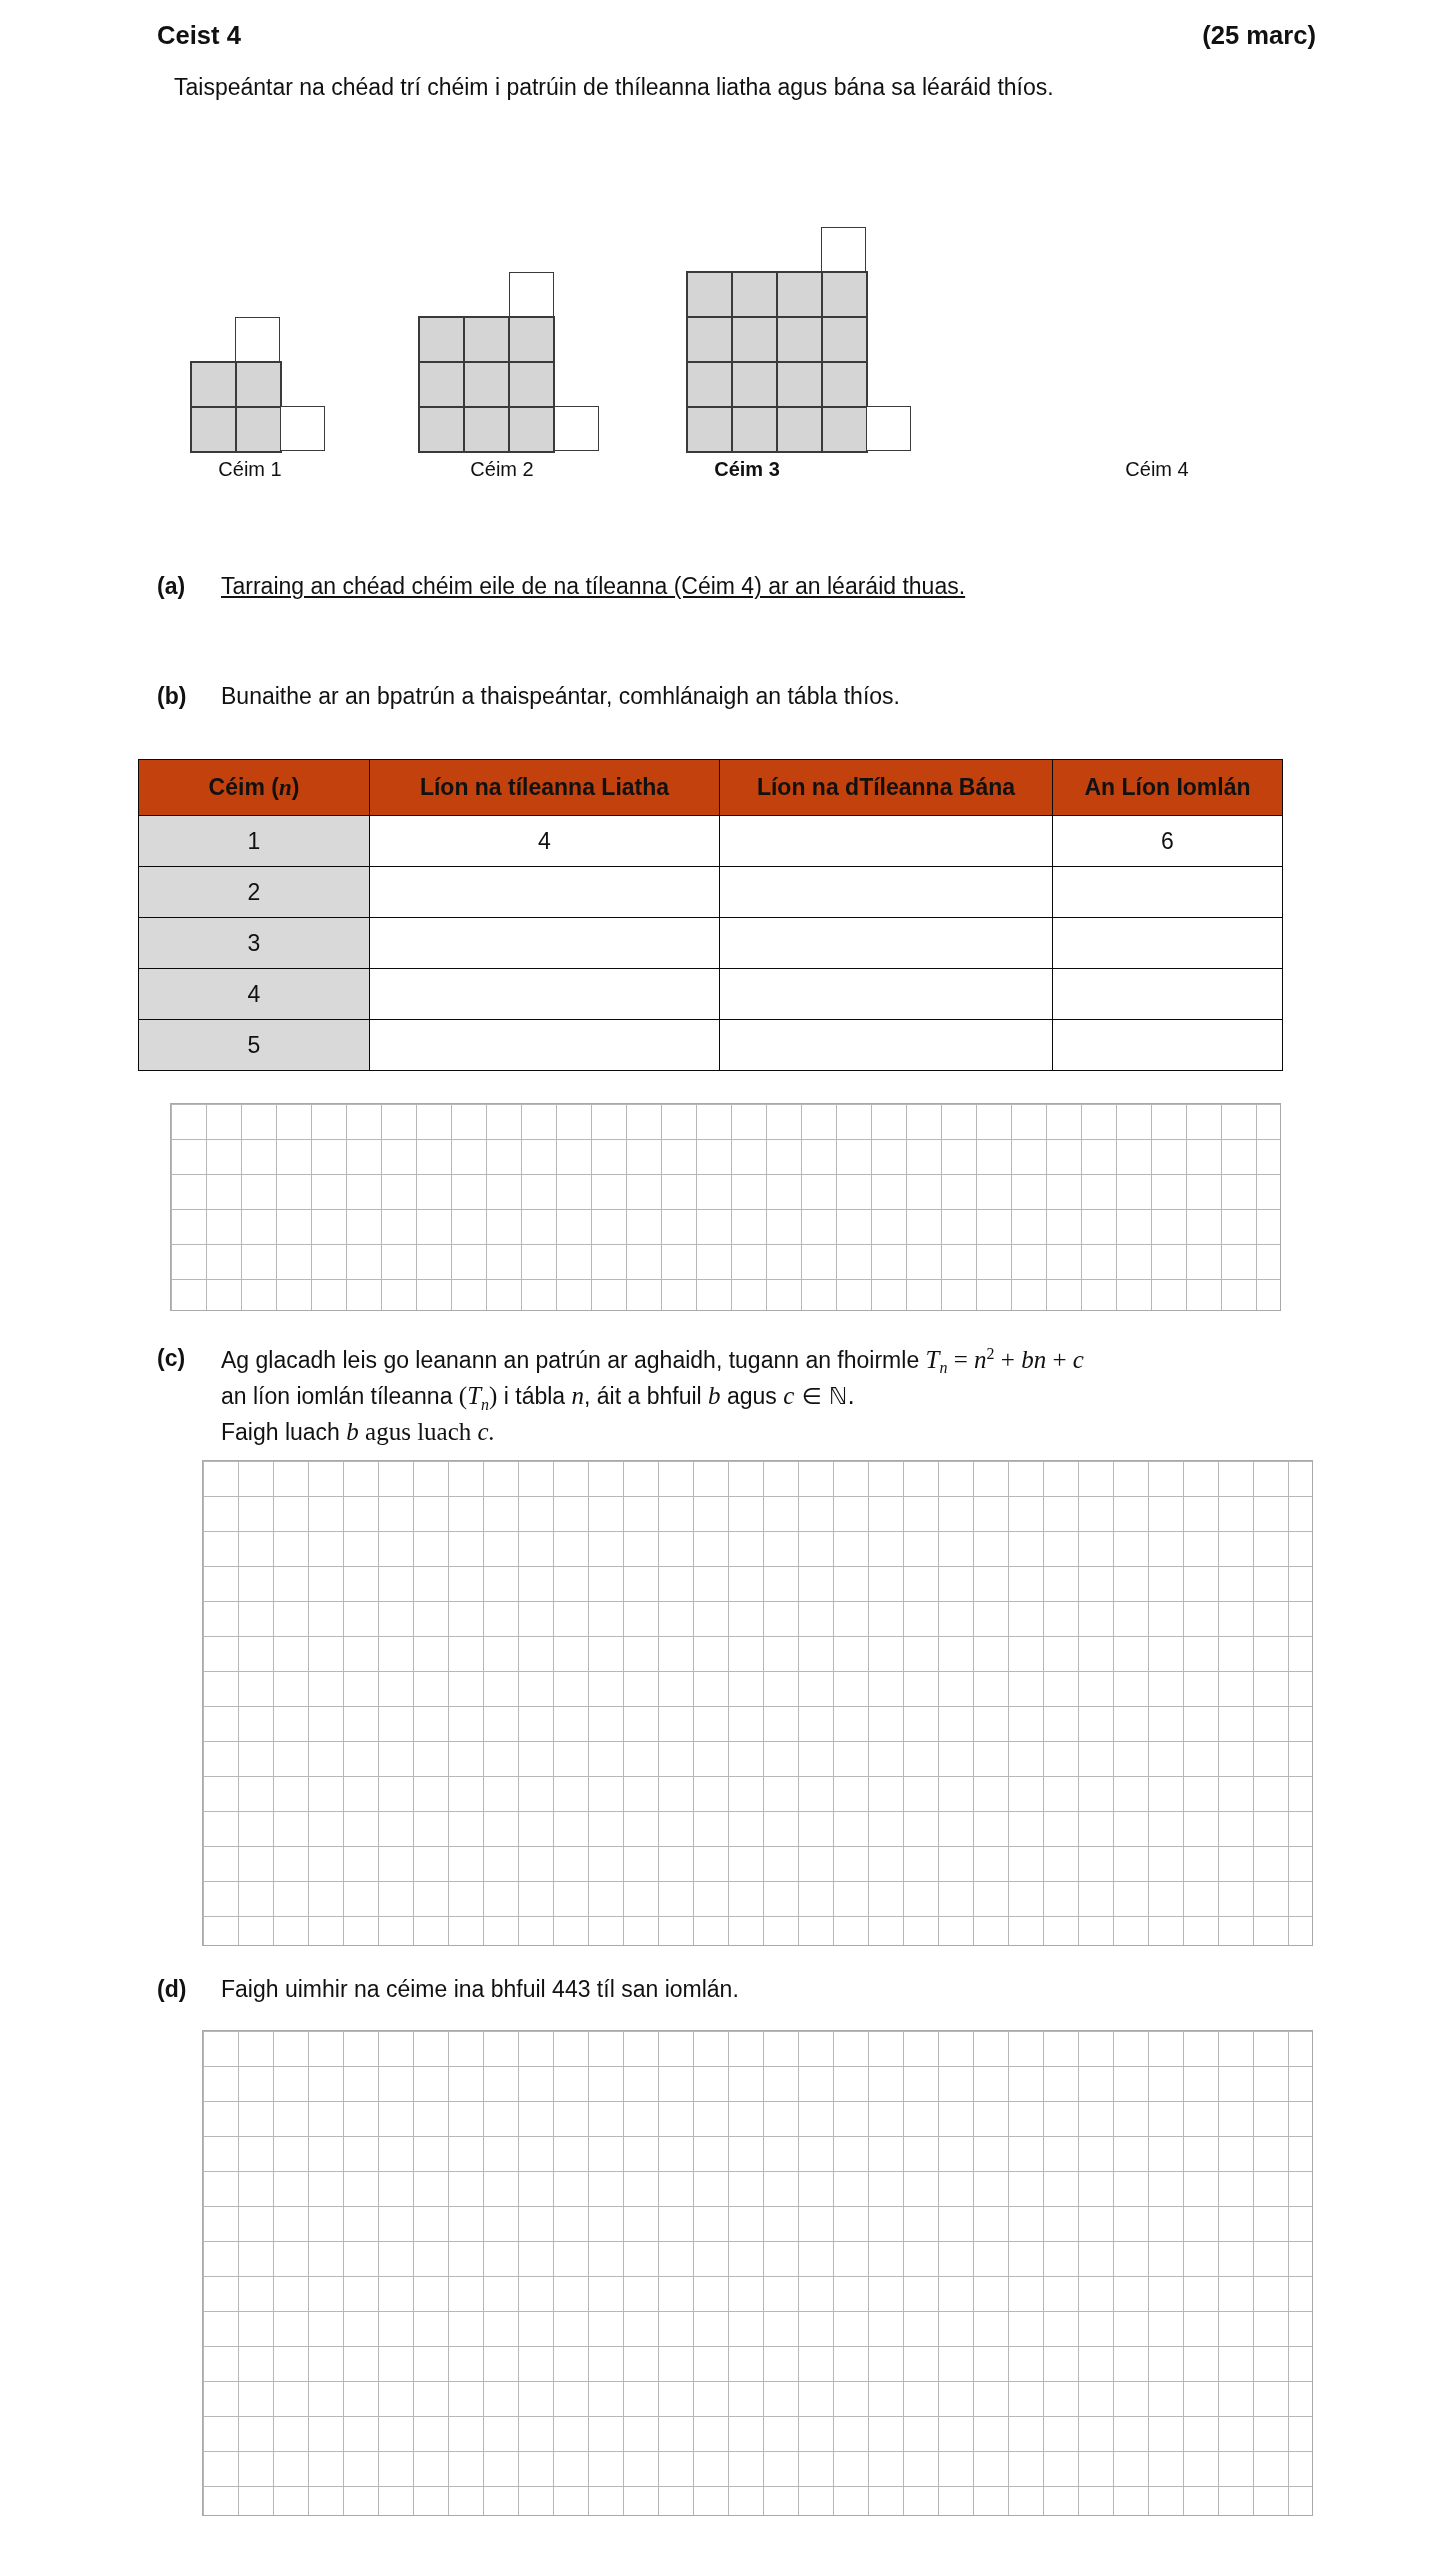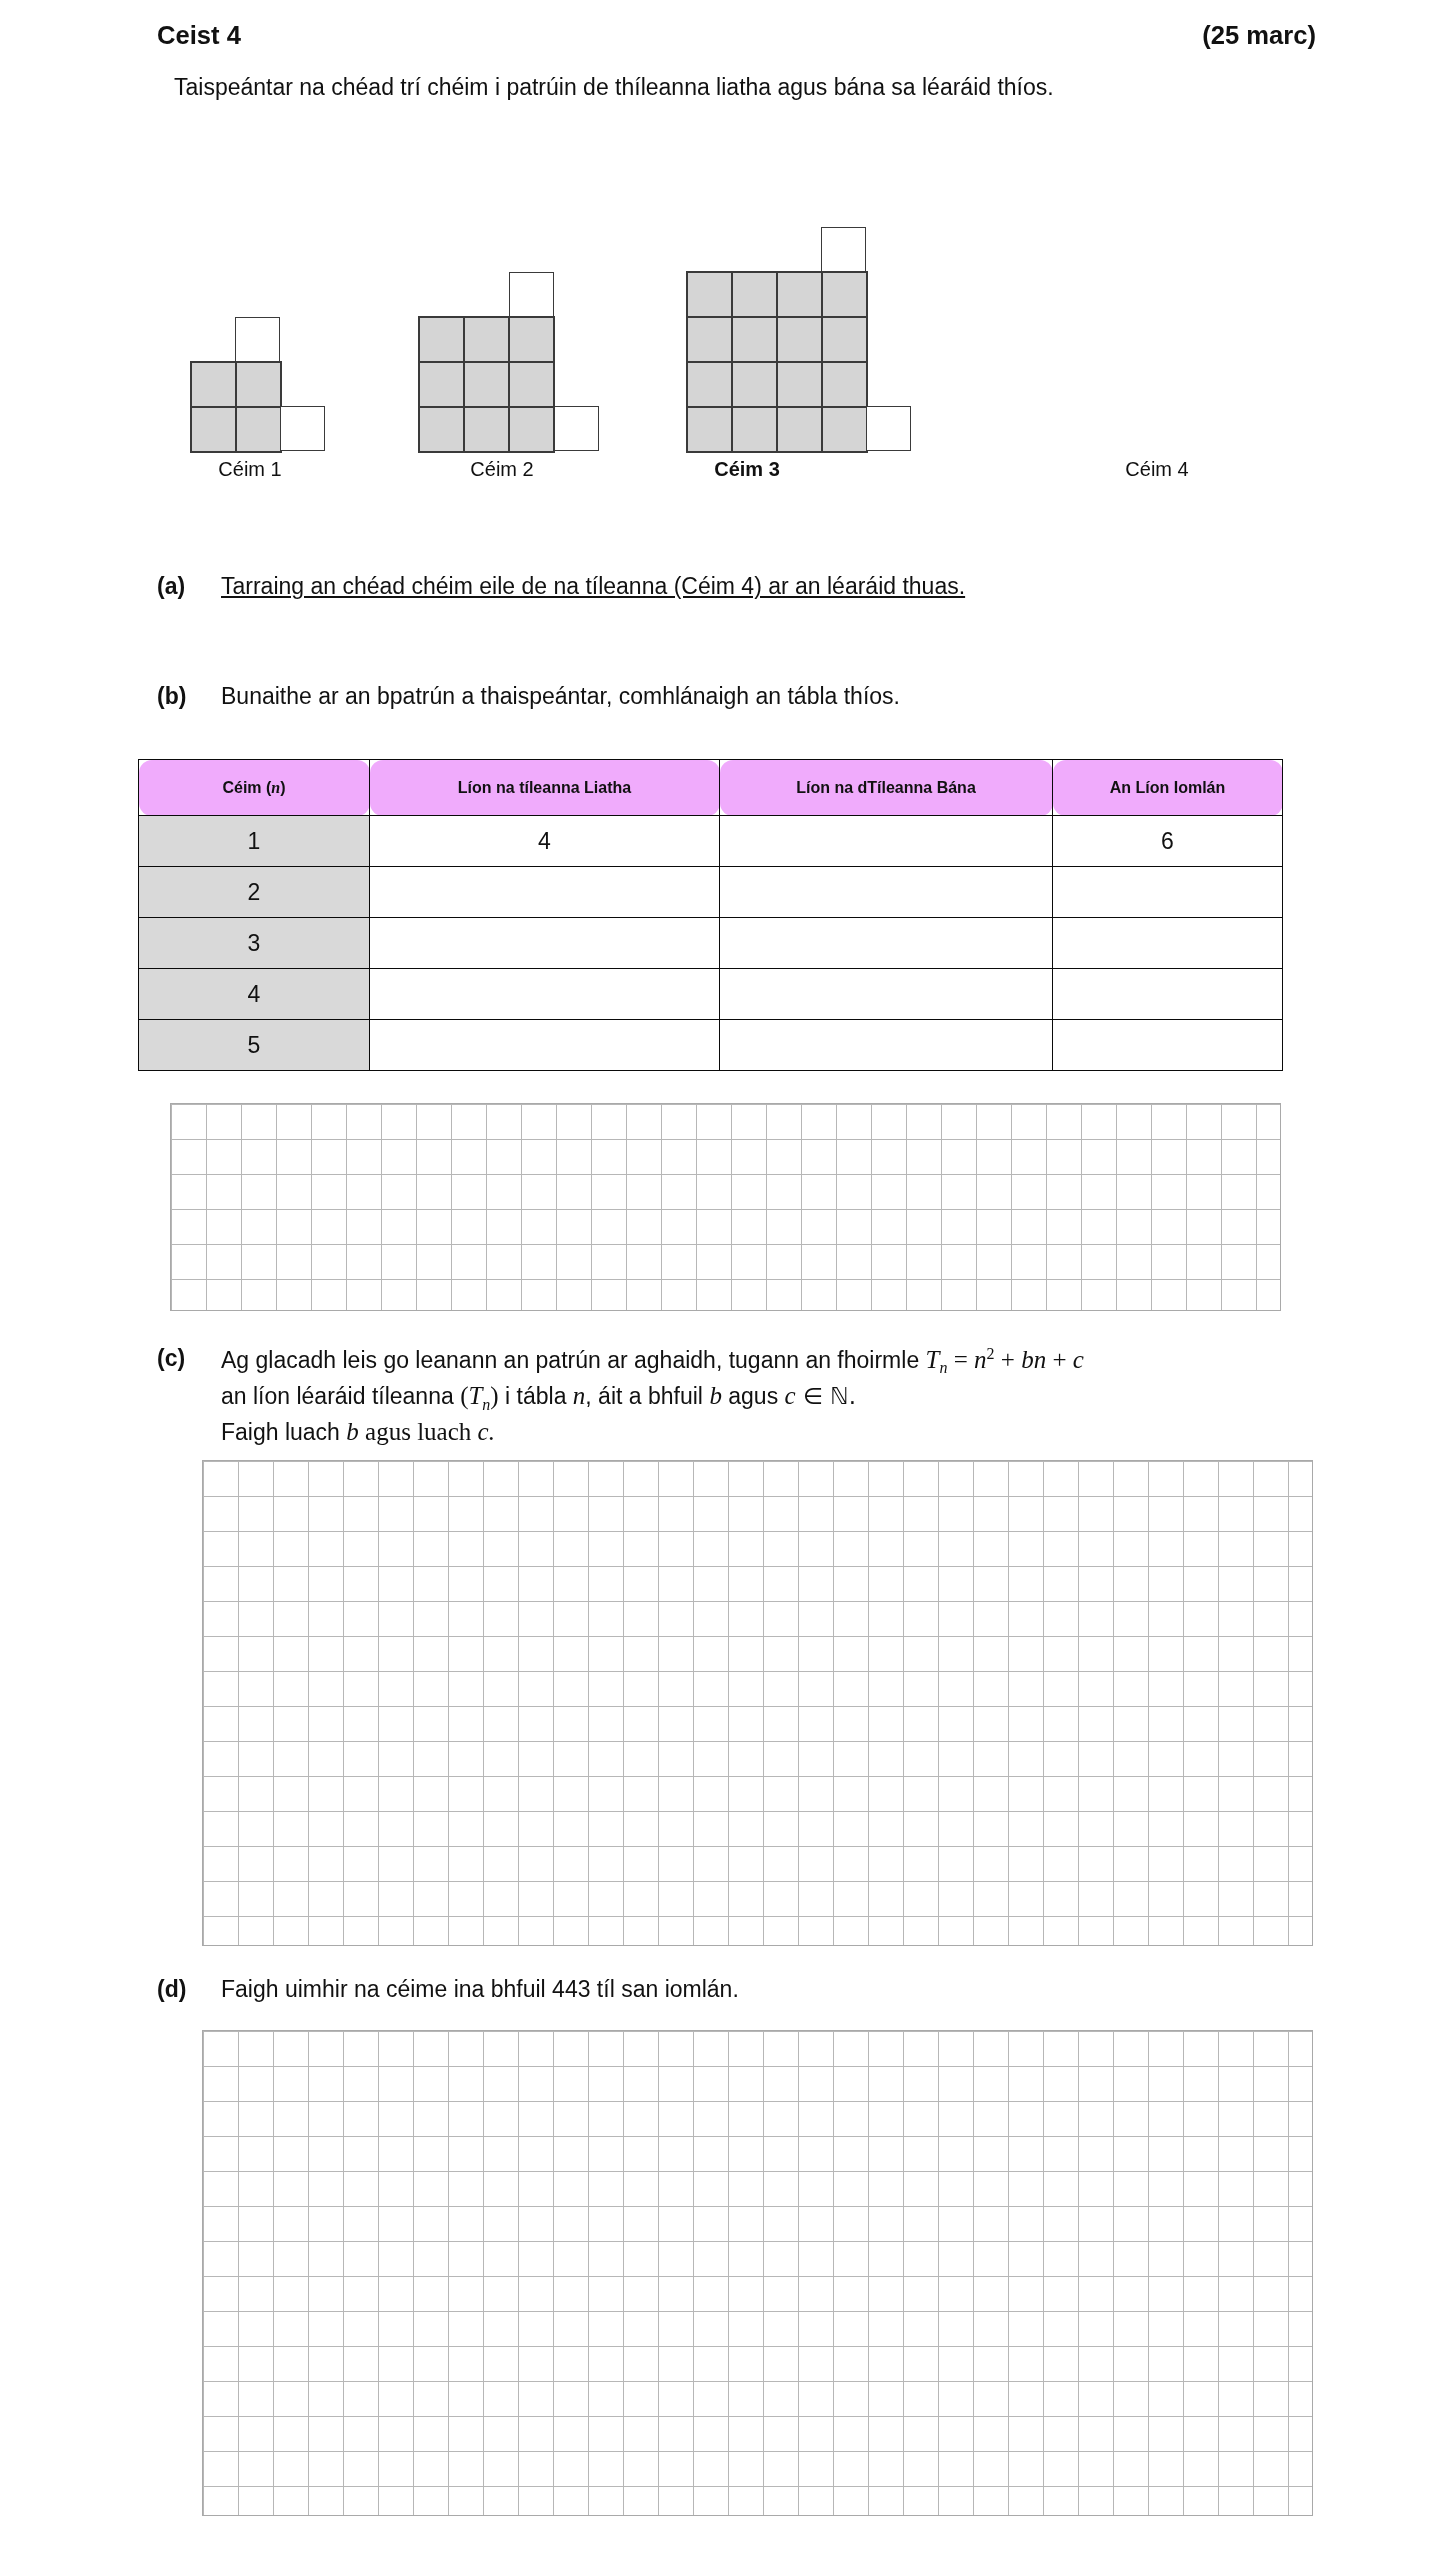--- a/index.html
+++ b/index.html
@@ -13,21 +13,21 @@
   
   .tile-block{position:absolute;display:grid;box-sizing:content-box;border:0.8px solid #3a3a3a;}
   .tile-cell{width:45px;height:45px;box-sizing:border-box;border:0.8px solid #3a3a3a;}
   .tile-white{position:absolute;width:45px;height:45px;box-sizing:border-box;
               border:0.8px solid #3a3a3a;background:#ffffff;}
   
   table.qtable{position:absolute;left:138px;top:759px;border-collapse:collapse;
                table-layout:fixed;width:1144px;}
   table.qtable th,table.qtable td{border:1.6px solid #0a0a0a;text-align:center;
                vertical-align:middle;padding:0;overflow:hidden;}
-  table.qtable th{height:55px;font-size:16px;font-weight:bold;background:#f0abfc;border-radius:13px;}
+  table.qtable th{height:55px;font-size:23px;font-weight:bold;background:#c2410c;}
   table.qtable td{height:50px;font-size:23px;background:#ffffff;}
   table.qtable td.rowhead{background:#d9d9d9;}
   .hdr-var{font-family:"Liberation Serif",serif;font-style:italic;font-weight:bold;}
   
   .worksheet-grid{position:absolute;box-sizing:border-box;border:1.6px solid #a9a9a9;
     background-image:
       repeating-linear-gradient(to right,#b7b7b7 0 0.8px,transparent 0.8px 35px),
       repeating-linear-gradient(to bottom,#b7b7b7 0 0.8px,transparent 0.8px 35px);}
   
   .math{font-family:"Liberation Serif",serif;font-size:25px;}
@@ -149,21 +149,21 @@
       </tbody>
   </table>
 
   <div class="worksheet-grid" id="grid-b" style="left: 170px; top: 1103px; width: 1111px; height: 208px;"></div>
 
   <div class="abs part-label" style="left:141px;top:1345px;">(c)</div>
   <div class="abs body-text mline" style="left:205px;top:1345px;">
     <span>Ag glacadh leis go leanann an patrún ar aghaidh, tugann an fhoirmle </span><span class="mvar">T</span><sub class="msub">n</sub><span class="math"> = </span><span class="mvar">n</span><sup class="msup">2</sup><span class="math"> + </span><span class="mvar">bn</span><span class="math"> + </span><span class="mvar">c</span>
   </div>
   <div class="abs body-text mline" style="left:205px;top:1382px;">
-    <span>an líon léaráid tíleanna </span><span class="math">(</span><span class="mvar">T</span><sub class="msub">n</sub><span class="math">)</span><span> i tábla </span><span class="mvar">n</span><span>, áit a bhfuil </span><span class="mvar">b</span><span> agus </span><span class="mvar">c</span><span class="msym"> ∈ ℕ.</span>
+    <span>an líon iomlán tíleanna </span><span class="math">(</span><span class="mvar">T</span><sub class="msub">n</sub><span class="math">)</span><span> i tábla </span><span class="mvar">n</span><span>, áit a bhfuil </span><span class="mvar">b</span><span> agus </span><span class="mvar">c</span><span class="msym"> ∈ ℕ.</span>
   </div>
   <div class="abs body-text mline" style="left:205px;top:1418px;">
     <span>Faigh luach </span><span class="mvar">b</span><span class="math"> agus luach </span><span class="mvar">c.</span>
   </div>
 
   <div class="worksheet-grid" id="grid-c" style="left: 202px; top: 1460px; width: 1111px; height: 486px;"></div>
 
   <div class="abs part-label" style="left:141px;top:1976px;">(d)</div>
   <div class="abs body-text" style="left:205px;top:1976px;">Faigh uimhir na céime ina bhfuil 443 tíl san iomlán.</div>
 

